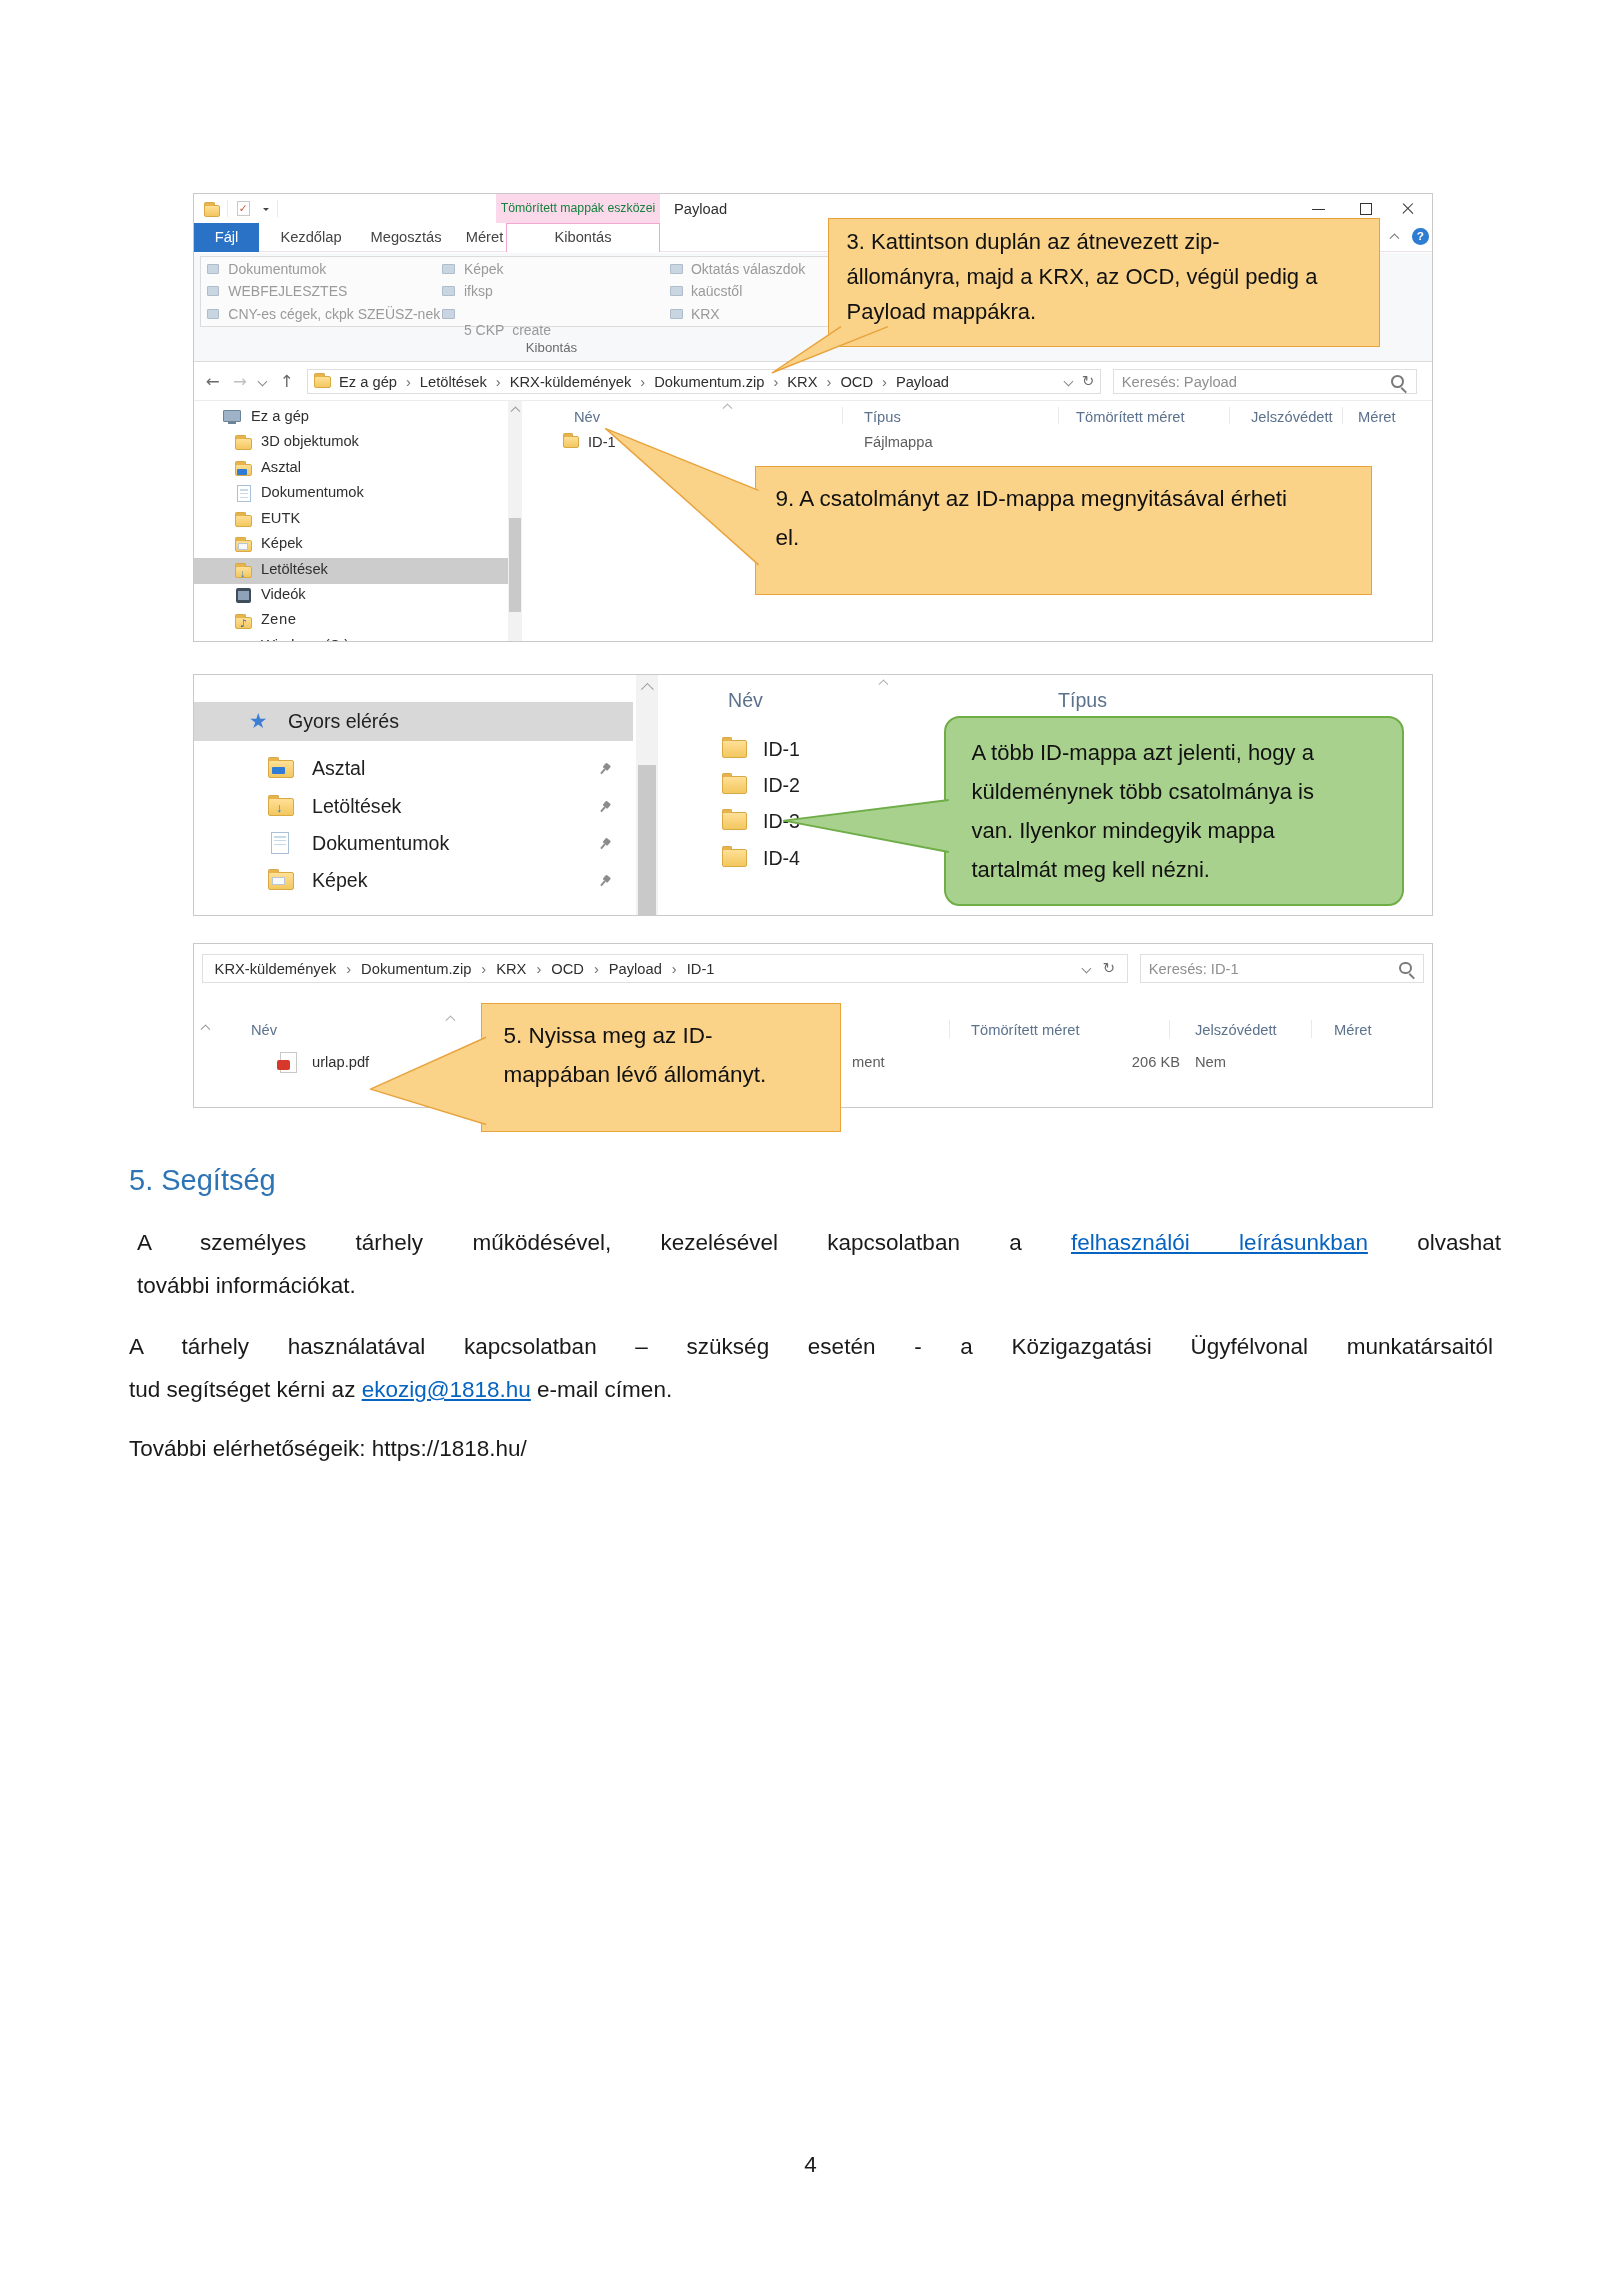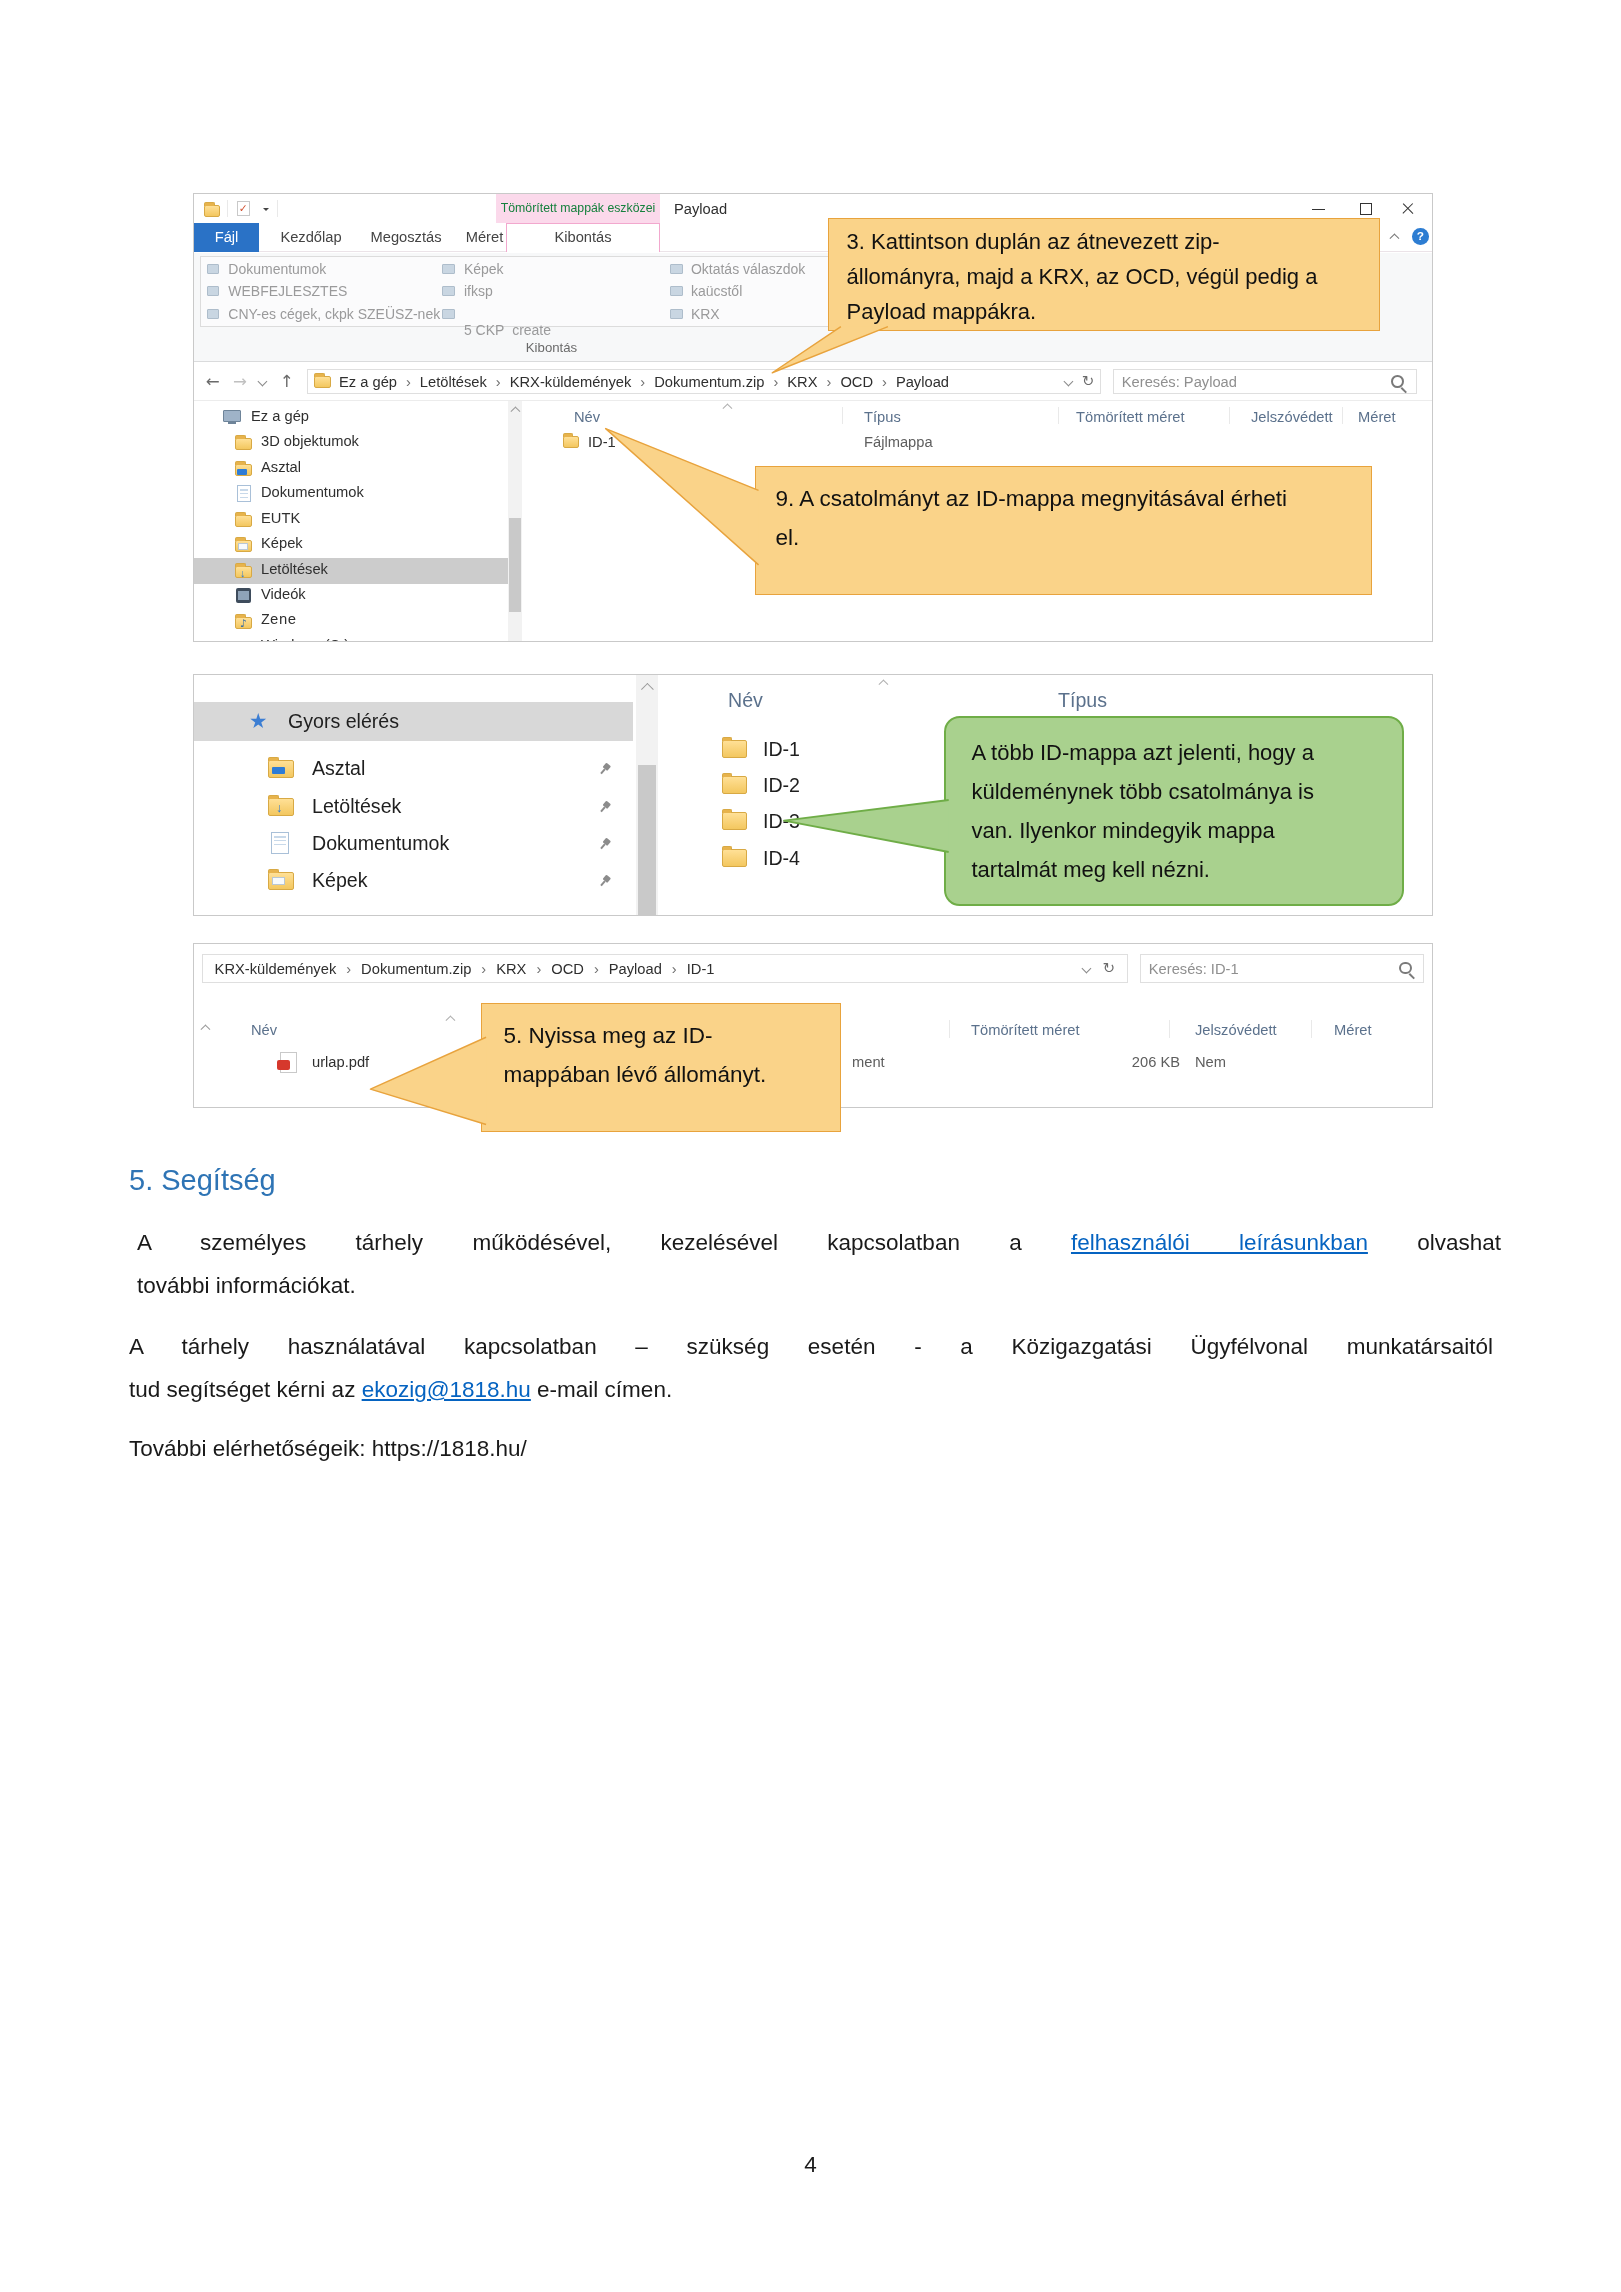--- a/index.html
+++ b/index.html
@@ -326,21 +326,21 @@
 
   <div class="a" style="left:0;top:106px;width:1240px;height:27.4px;">
     <span class="pdfic" style="left:86px;top:2px;"></span>
     <span class="a t15" style="left:118px;top:3.9px;">urlap.pdf</span>
     <span class="a t15 gray" style="left:658px;top:3.9px;">ment</span>
     <span class="a t15 gray" style="left:863px;top:3.9px;width:123px;text-align:right;">206 KB</span>
     <span class="a t15 gray" style="left:1001px;top:3.9px;">Nem</span>
   </div>
 </div>
 
-<div class="callout" style="left:828px;top:218px;width:552px;height:113px;padding:4.9px 17.6px;line-height:35px;">
+<div class="callout" style="left:828px;top:218px;width:552px;height:129px;padding:4.9px 17.6px;line-height:35px;">
   <div class="cl-line">3. Kattintson duplán az átnevezett zip-</div>
   <div class="cl-line">állományra, majd a KRX, az OCD, végül pedig a</div>
   <div class="cl-line">Payload mappákra.</div>
 </div>
 
 <div class="callout" style="left:755px;top:466px;width:617px;height:129px;padding:11.8px 19.6px;line-height:39px;font-size:22.5px;">
   <div class="cl-line">9. A csatolmányt az ID-mappa megnyitásával érheti</div>
   <div class="cl-line">el.</div>
 </div>
 

